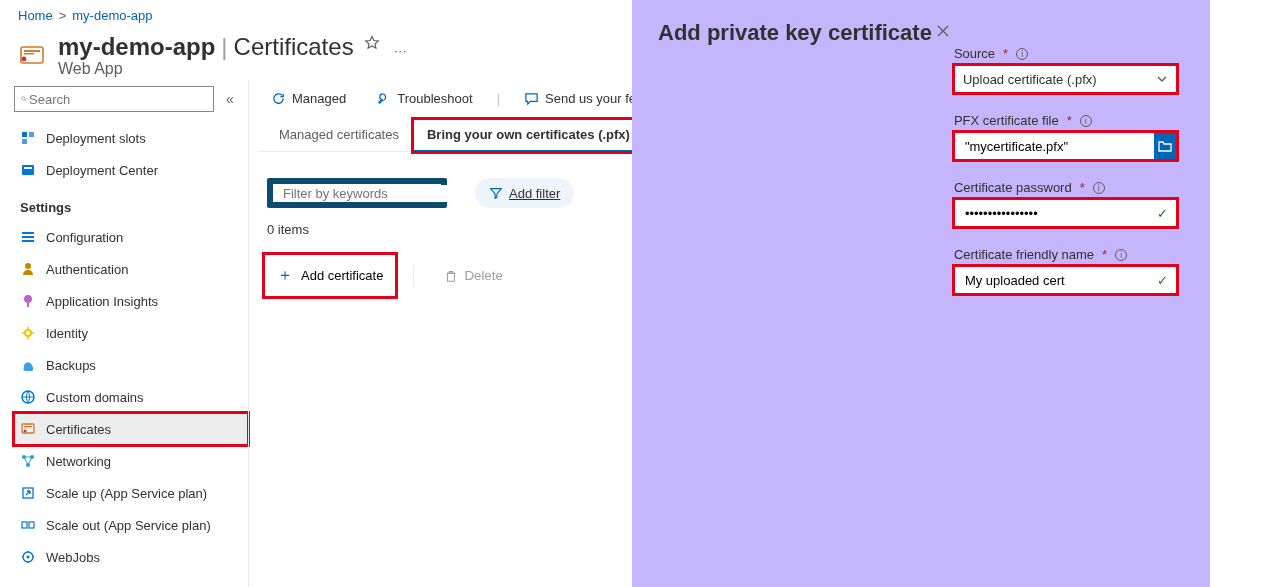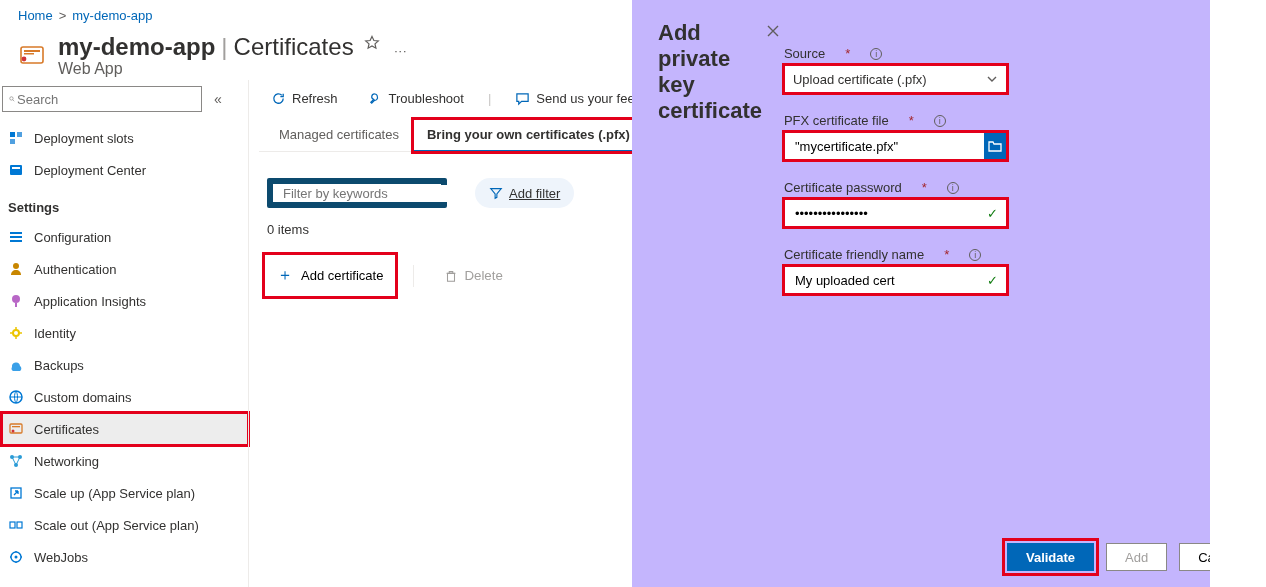--- a/index.html
+++ b/index.html
@@ -17,21 +17,21 @@
   .title-block { display:flex; flex-direction:column; }
   .title-row { display:flex; align-items:baseline; gap:6px; }
   .title-app { font-size:24px; font-weight:600; }
   .title-sep { font-size:24px; color:#a19f9d; font-weight:300; }
   .title-section { font-size:24px; font-weight:400; }
   .subtitle { font-size:16px; color:#605e5c; margin-top:-2px; }
   .star-btn, .more-btn { background:none; border:none; cursor:pointer; color:#605e5c; padding:4px; }
 
   
   .body-row { display:flex; height:calc(100% - 80px); }
-  .sidebar { width:248px; padding:6px 0 0 2px; }
+  .sidebar { width:248px; padding:6px 0 0 14px; }
   .search-row { display:flex; align-items:center; gap:6px; margin-bottom:10px; }
   .search-box { display:flex; align-items:center; border:1px solid #8a8886; width:200px; height:26px; padding:0 6px; }
   .search-box input { border:none; outline:none; font-size:13px; flex:1; }
   .collapse-btn { background:none; border:none; cursor:pointer; color:#605e5c; font-size:14px; }
 
   .nav-list { list-style:none; margin:0; padding:0; }
   .nav-item { display:flex; align-items:center; gap:10px; height:32px; padding-left:6px; cursor:pointer; }
   .nav-item.selected { background:#ededed; }
   .nav-icon { width:16px; height:16px; display:flex; align-items:center; justify-content:center; }
   .nav-heading { font-weight:600; padding:14px 0 6px 6px; }
@@ -65,21 +65,21 @@
   
   .hl-red { outline:3px solid #e3001b; outline-offset:-1px; }
   .hl-red-thin { outline:3px solid #e3001b; outline-offset:2px; }
 
   
   .panel { position:absolute; top:0; right:0; bottom:0; width:578px; background:#c4b5fd; padding:20px 26px 16px 26px; display:flex; flex-direction:row; }
   .panel-head { display:flex; align-items:flex-start; justify-content:space-between; }
   .panel-title { font-size:22px; font-weight:600; }
   .close-x { background:none; border:none; cursor:pointer; color:#605e5c; font-size:15px; padding:4px; }
   .form { margin-top:26px; display:flex; flex-direction:column; gap:20px; }
-  .field-label { display:flex; align-items:center; gap:20px; font-size:13px; color:#323130; margin-bottom:4px; }
+  .field-label { display:flex; align-items:center; gap:8px; font-size:13px; color:#323130; margin-bottom:4px; }
   .req { color:#a4262c; }
   .info-dot { width:12px; height:12px; border:1px solid #605e5c; border-radius:50%; display:inline-flex; align-items:center; justify-content:center; font-size:9px; color:#605e5c; }
 
   .field-wrap { position:relative; }
   .select-box, .text-box { width:100%; height:28px; border:1px solid #605e5c; padding:0 8px; display:flex; align-items:center; justify-content:space-between; background:#fff; font-size:13px; }
   .text-box input { border:none; outline:none; flex:1; font-size:13px; }
   .chev { color:#605e5c; }
   .check-ok { color:#107c10; font-size:13px; }
   .browse-btn { width:26px; height:28px; background:#0067b8; display:flex; align-items:center; justify-content:center; color:#fff; }
   .file-row { display:flex; }
@@ -274,21 +274,21 @@
     </div>
 
     <div class="main">
       <div class="toolbar">
         <button class="tool-btn">
           <span class="ic">
               <svg width="15" height="15" viewBox="0 0 16 16">
                 <path d="M13 8a5 5 0 11-1.5-3.5M13 3v3h-3" fill="none" stroke="#0067b8" stroke-width="1.4"></path>
               </svg>
             </span>
-          <span>Refresh</span>
+          <span>Managed</span>
         </button>
         <button class="tool-btn">
           <span class="ic">
               <svg width="15" height="15" viewBox="0 0 16 16">
                 <path d="M10 6a3 3 0 10-4 3l-3 3 1 1 3-3a3 3 0 003-4z" fill="none" stroke="#0067b8" stroke-width="1.3"></path>
               </svg>
             </span>
           <span>Troubleshoot</span>
         </button>
         <span class="tool-sep">|</span>
@@ -411,20 +411,15 @@
           <span class="req">*</span>
           <span class="info-dot">i</span>
         </div>
         <div class="text-box hl-red">
           <input type="text" value="My uploaded cert" style="">
           <span class="check-ok">✓</span>
         </div>
       </div>
     </div>
 
-    <div class="panel-footer">
-      <button class="btn primary hl-red-thin">Validate</button>
-      <button class="btn disabled">Add</button>
-      <button class="btn">Cancel</button>
-    </div>
   </div>
 
 </div>
 
 </body></html>

